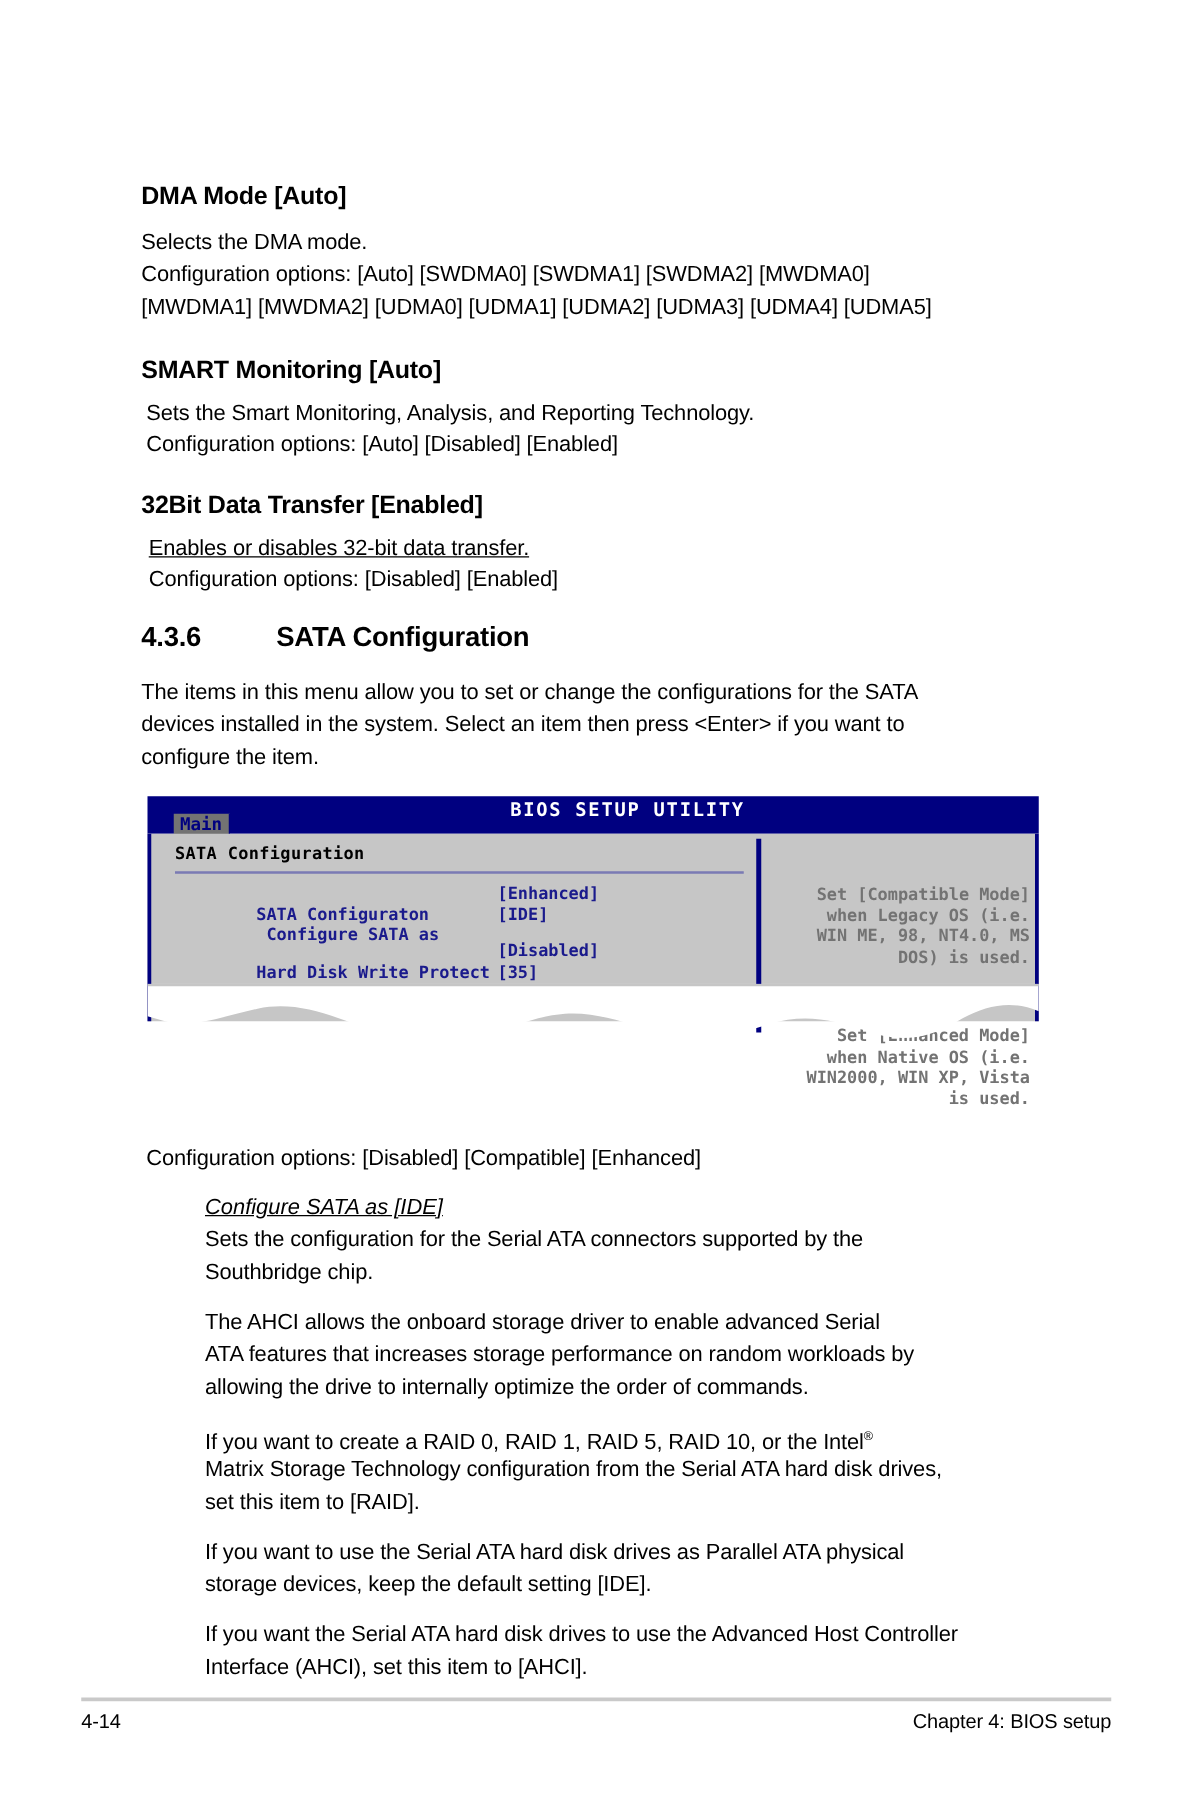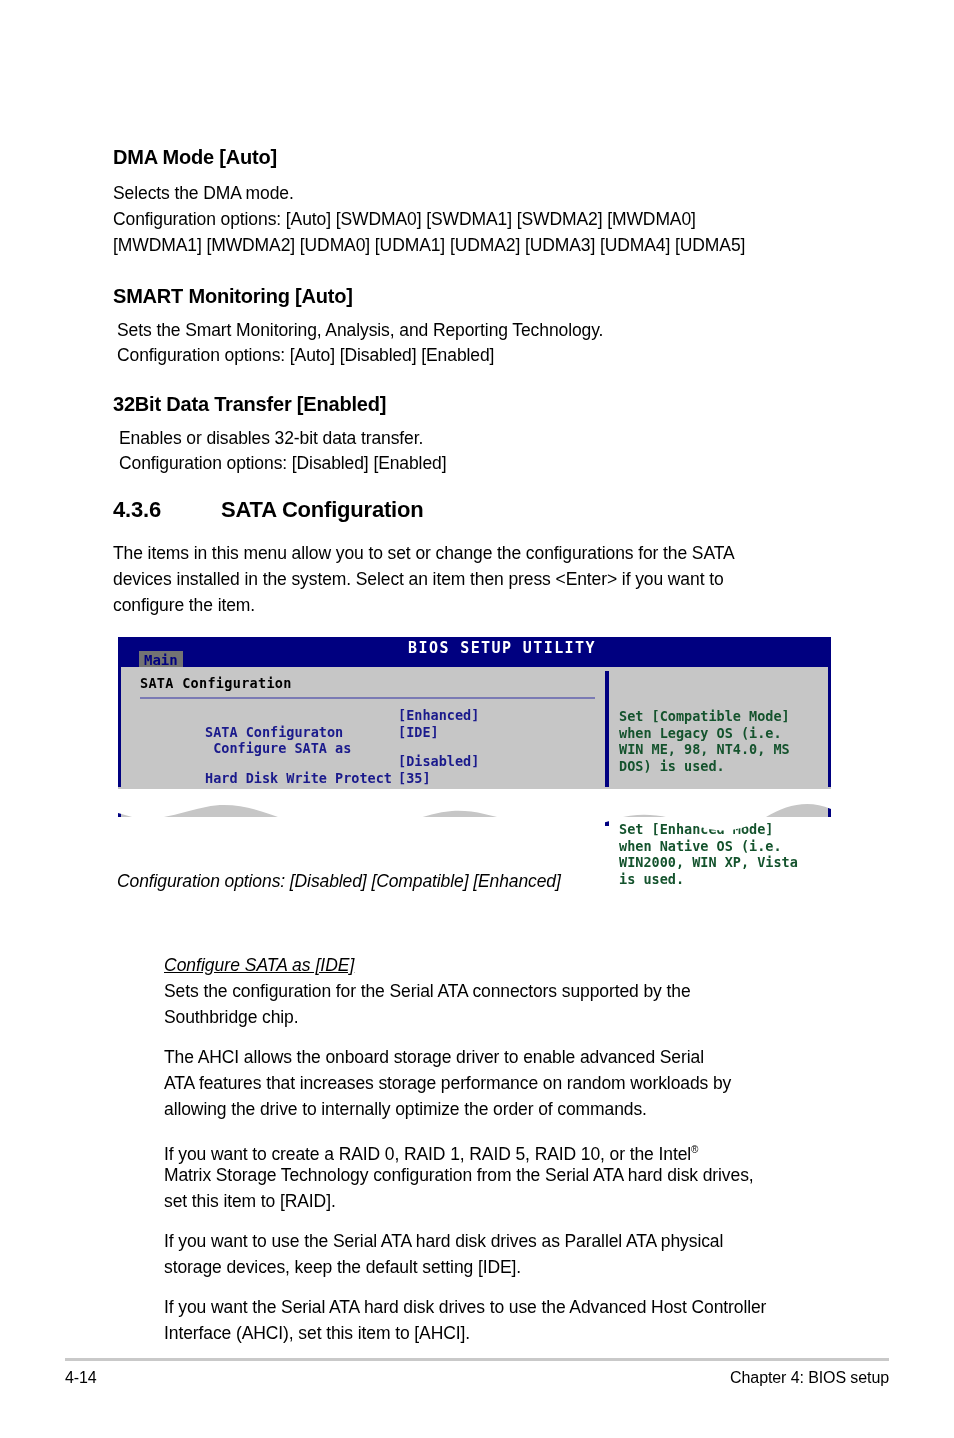--- a/index.html
+++ b/index.html
@@ -151,23 +151,24 @@
   .bios-row .val { position: absolute; left: 258px; top: 0; }
   .bios-gap { height: 13px; }
   .bios-help {
     position: absolute;
     left: 501px;
     top: 38px;
     width: 205px;
     font-family: "DejaVu Sans Mono", monospace;
     font-size: 13.5px;
     font-weight: bold;
-    color: #14532d;
+    color: #737373;
     line-height: 16.5px;
     white-space: pre;
+    text-align: right;
   }
   .bios-help .blk2 { margin-top: 14px; }
 
   
   .bios-tear {
     position: absolute;
     left: 0;
     top: 150px;
     width: 713px;
     height: 56px;
@@ -206,21 +207,21 @@
   <div class="h-sub" style="left:113px; top:146px;">DMA Mode [Auto]</div>
   <div class="body-line" style="left:113px; top:182px;">Selects the DMA mode.</div>
   <div class="body-line" style="left:113px; top:208px;">Configuration options: [Auto] [SWDMA0] [SWDMA1] [SWDMA2] [MWDMA0]</div>
   <div class="body-line" style="left:113px; top:234px;">[MWDMA1] [MWDMA2] [UDMA0] [UDMA1] [UDMA2] [UDMA3] [UDMA4] [UDMA5]</div>
 
   <div class="h-sub" style="left:113px; top:285px;">SMART Monitoring [Auto]</div>
   <div class="body-line" style="left:117px; top:319px;">Sets the Smart Monitoring, Analysis, and Reporting Technology.</div>
   <div class="body-line" style="left:117px; top:344px;">Configuration options: [Auto] [Disabled] [Enabled]</div>
 
   <div class="h-sub" style="left:113px; top:393px;">32Bit Data Transfer [Enabled]</div>
-  <div class="body-line" style="left:119px; top:427px;">Enables or disables 32-bit data transfer.</div>
+  <div class="body-line" style="left:119px; top:427px;text-decoration:underline;">Enables or disables 32-bit data transfer.</div>
   <div class="body-line" style="left:119px; top:452px;">Configuration options: [Disabled] [Enabled]</div>
 
   <div class="sec-head" style="left:113px; top:497px;">
     <span class="num">4.3.6</span><span>SATA Configuration</span>
   </div>
   <div class="body-line" style="left:113px; top:542px;">The items in this menu allow you to set or change the configurations for the SATA</div>
   <div class="body-line" style="left:113px; top:568px;">devices installed in the system. Select an item then press &lt;Enter&gt; if you want to</div>
   <div class="body-line" style="left:113px; top:594px;">configure the item.</div>
 
   <div class="bios">
@@ -269,21 +270,21 @@
 
     <svg class="bios-tear" viewBox="0 0 713 56" preserveAspectRatio="none">
       <path d="M0,0 L713,0 L713,22 C690,12 668,18 648,30 C624,45 600,47 576,38
                C548,28 524,24 498,32 C470,41 444,46 416,40 C388,34 362,22 334,24
                C306,26 282,40 254,45 C224,50 196,44 170,34 C142,23 116,14 88,20
                C60,26 36,36 14,30 L0,26 Z" fill="#ffffff"></path>
       <path d="M0,0 L713,0 L713,2 L0,2 Z" fill="#c6c6c6"></path>
     </svg>
   </div>
 
-  <div class="body-line" style="left:117px; top:870px;font-style:italic;">Configuration options: [Disabled] [Compatible] [Enhanced]</div>
+  <div class="body-line" style="left:117px; top:915px;">Configuration options: [Disabled] [Compatible] [Enhanced]</div>
 
   <div class="sub-italic" style="left:164px; top:955px;">Configure SATA as [IDE]</div>
   <div class="body-line" style="left:164px; top:980px;">Sets the configuration for the Serial ATA connectors supported by the</div>
   <div class="body-line" style="left:164px; top:1006px;">Southbridge chip.</div>
 
   <div class="body-line" style="left:164px; top:1046px;">The AHCI allows the onboard storage driver to enable advanced Serial</div>
   <div class="body-line" style="left:164px; top:1072px;">ATA features that increases storage performance on random workloads by</div>
   <div class="body-line" style="left:164px; top:1098px;">allowing the drive to internally optimize the order of commands.</div>
 
   <div class="body-line" style="left:164px; top:1138px;"><span>If you want to create a RAID 0, RAID 1,  RAID 5,  RAID 10, or the Intel</span><sup class="reg">®</sup></div>

